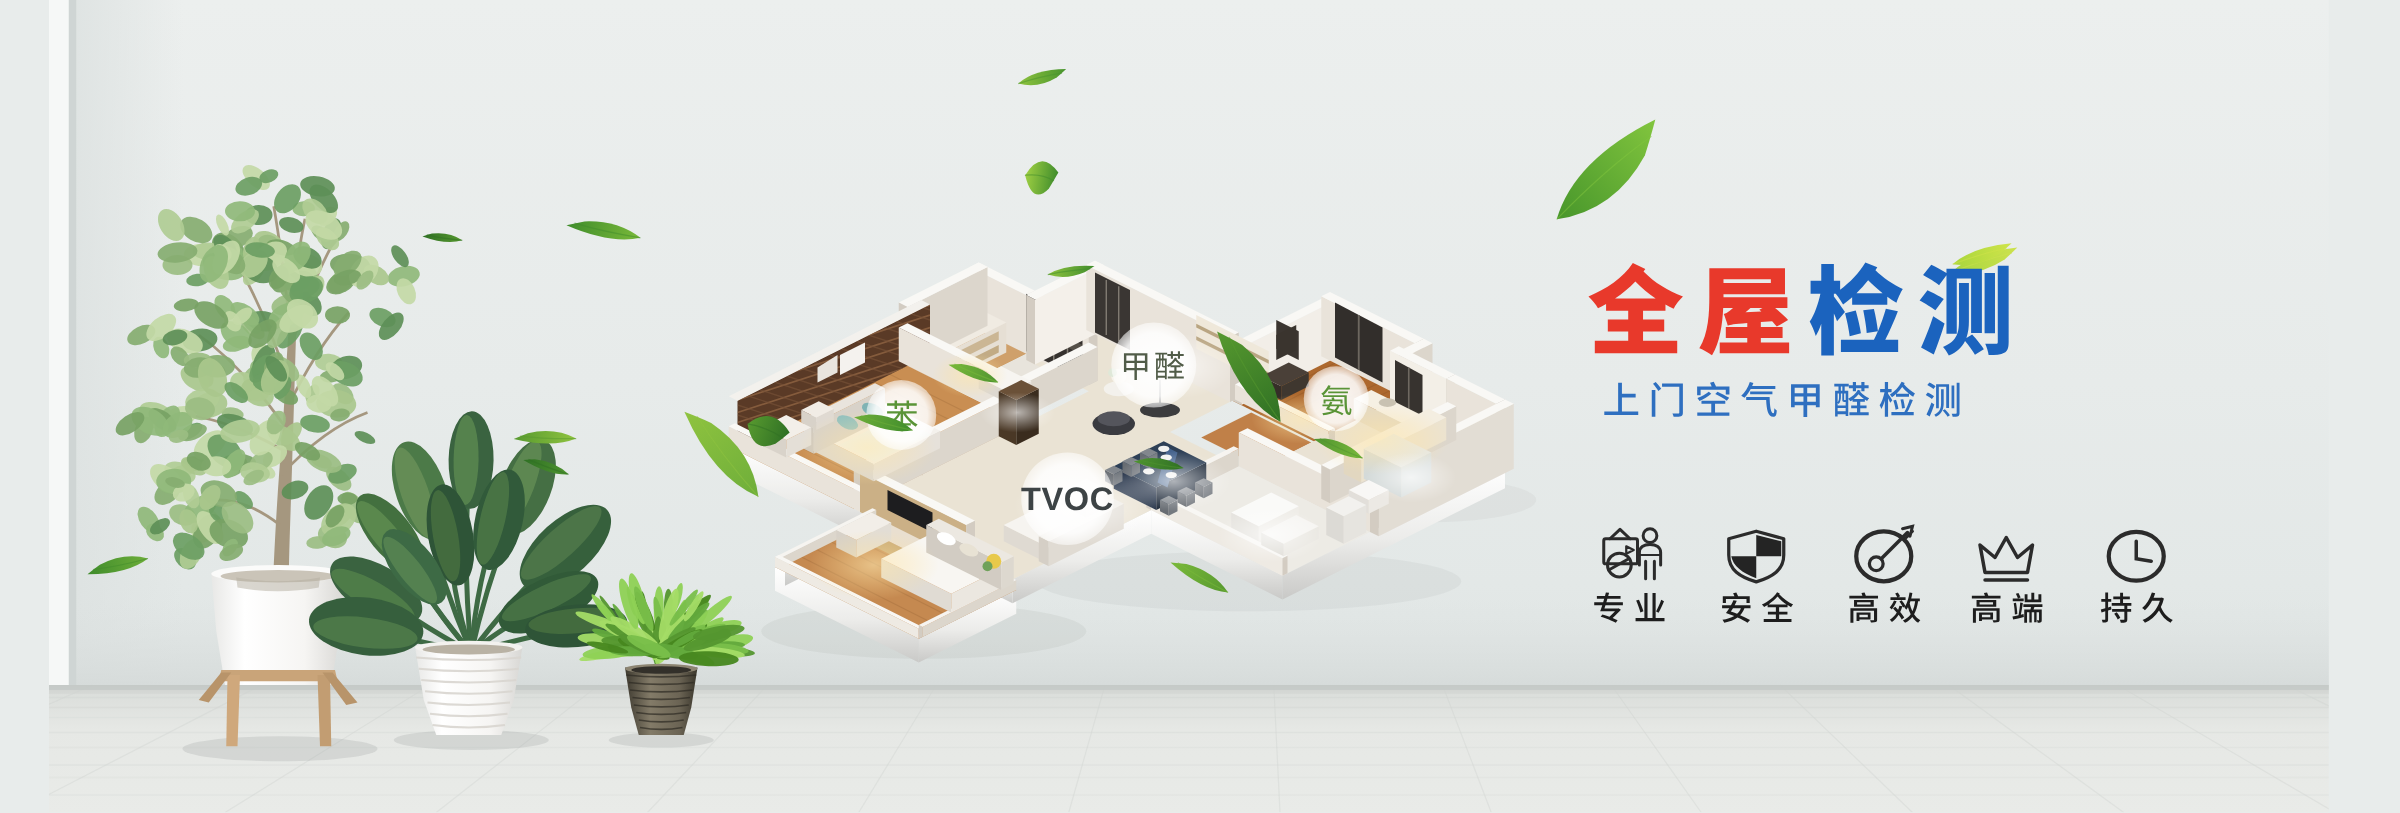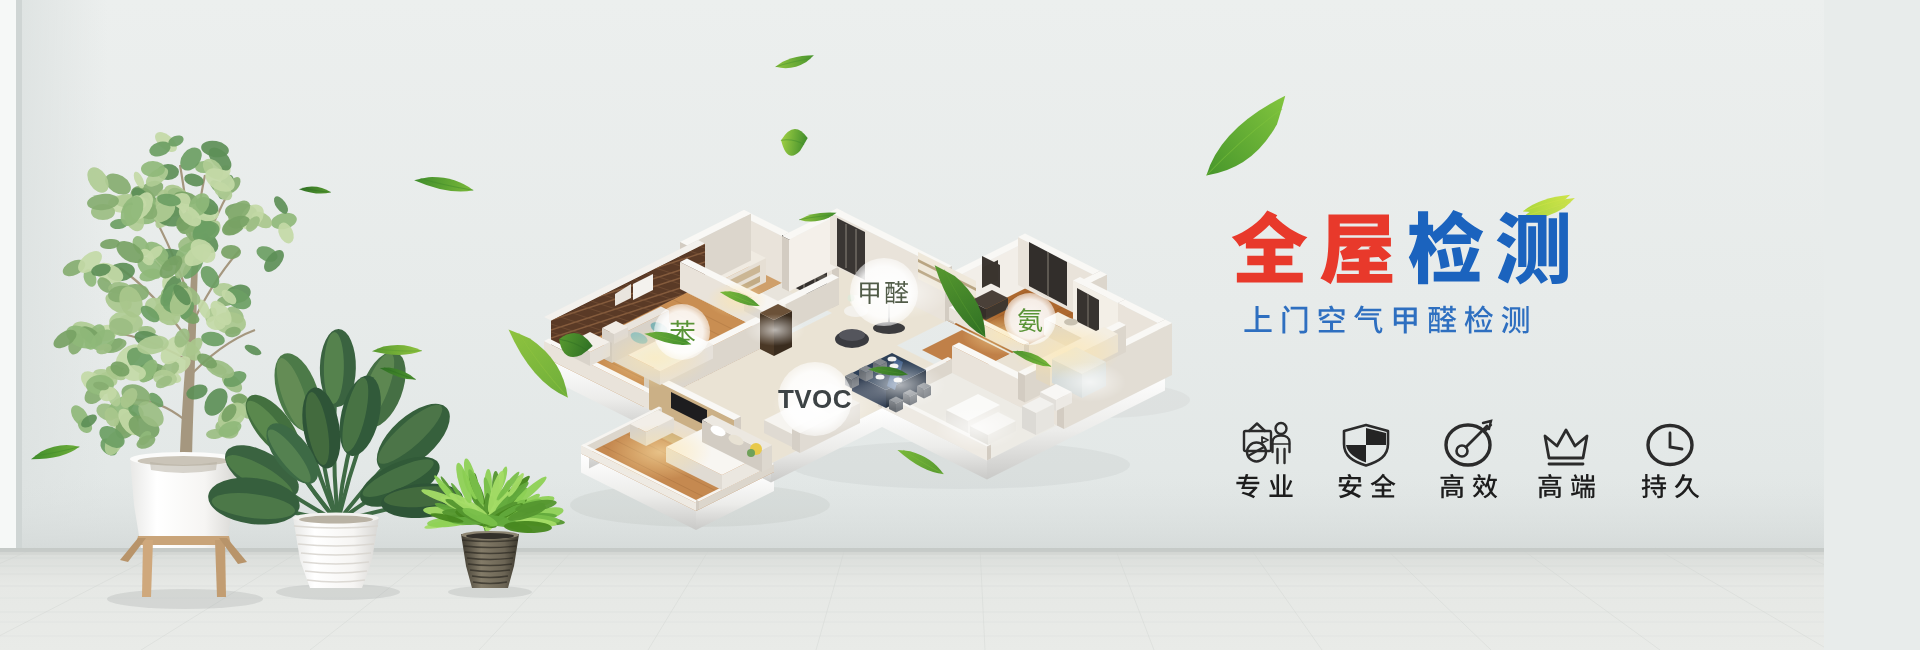--- a/index.html
+++ b/index.html
@@ -1,16 +1,16 @@
 <!DOCTYPE html>
 <html><head>
 <meta charset="utf-8">
 <style>
 html,body{margin:0;padding:0;background:#e8eceb;}
-#banner{position:relative;width:1824px;height:650px;overflow:hidden;font-family:"Liberation Sans",sans-serif;}
+#banner{position:relative;width:1824px;height:650px;overflow:hidden;font-family:"Liberation Sans",sans-serif;margin-left:39px;}
 </style>
 </head>
 <body>
 <div id="banner">
 <svg width="1920" height="650" viewBox="0 0 1920 650" xmlns="http://www.w3.org/2000/svg">
 <defs>
 <linearGradient id="wallg" x1="0" y1="0" x2="0" y2="1">
 <stop offset="0" stop-color="#ecefee"></stop>
           <stop offset="0.55" stop-color="#e7ebea"></stop>
 <stop offset="0.84" stop-color="#e3e8e7"></stop>

